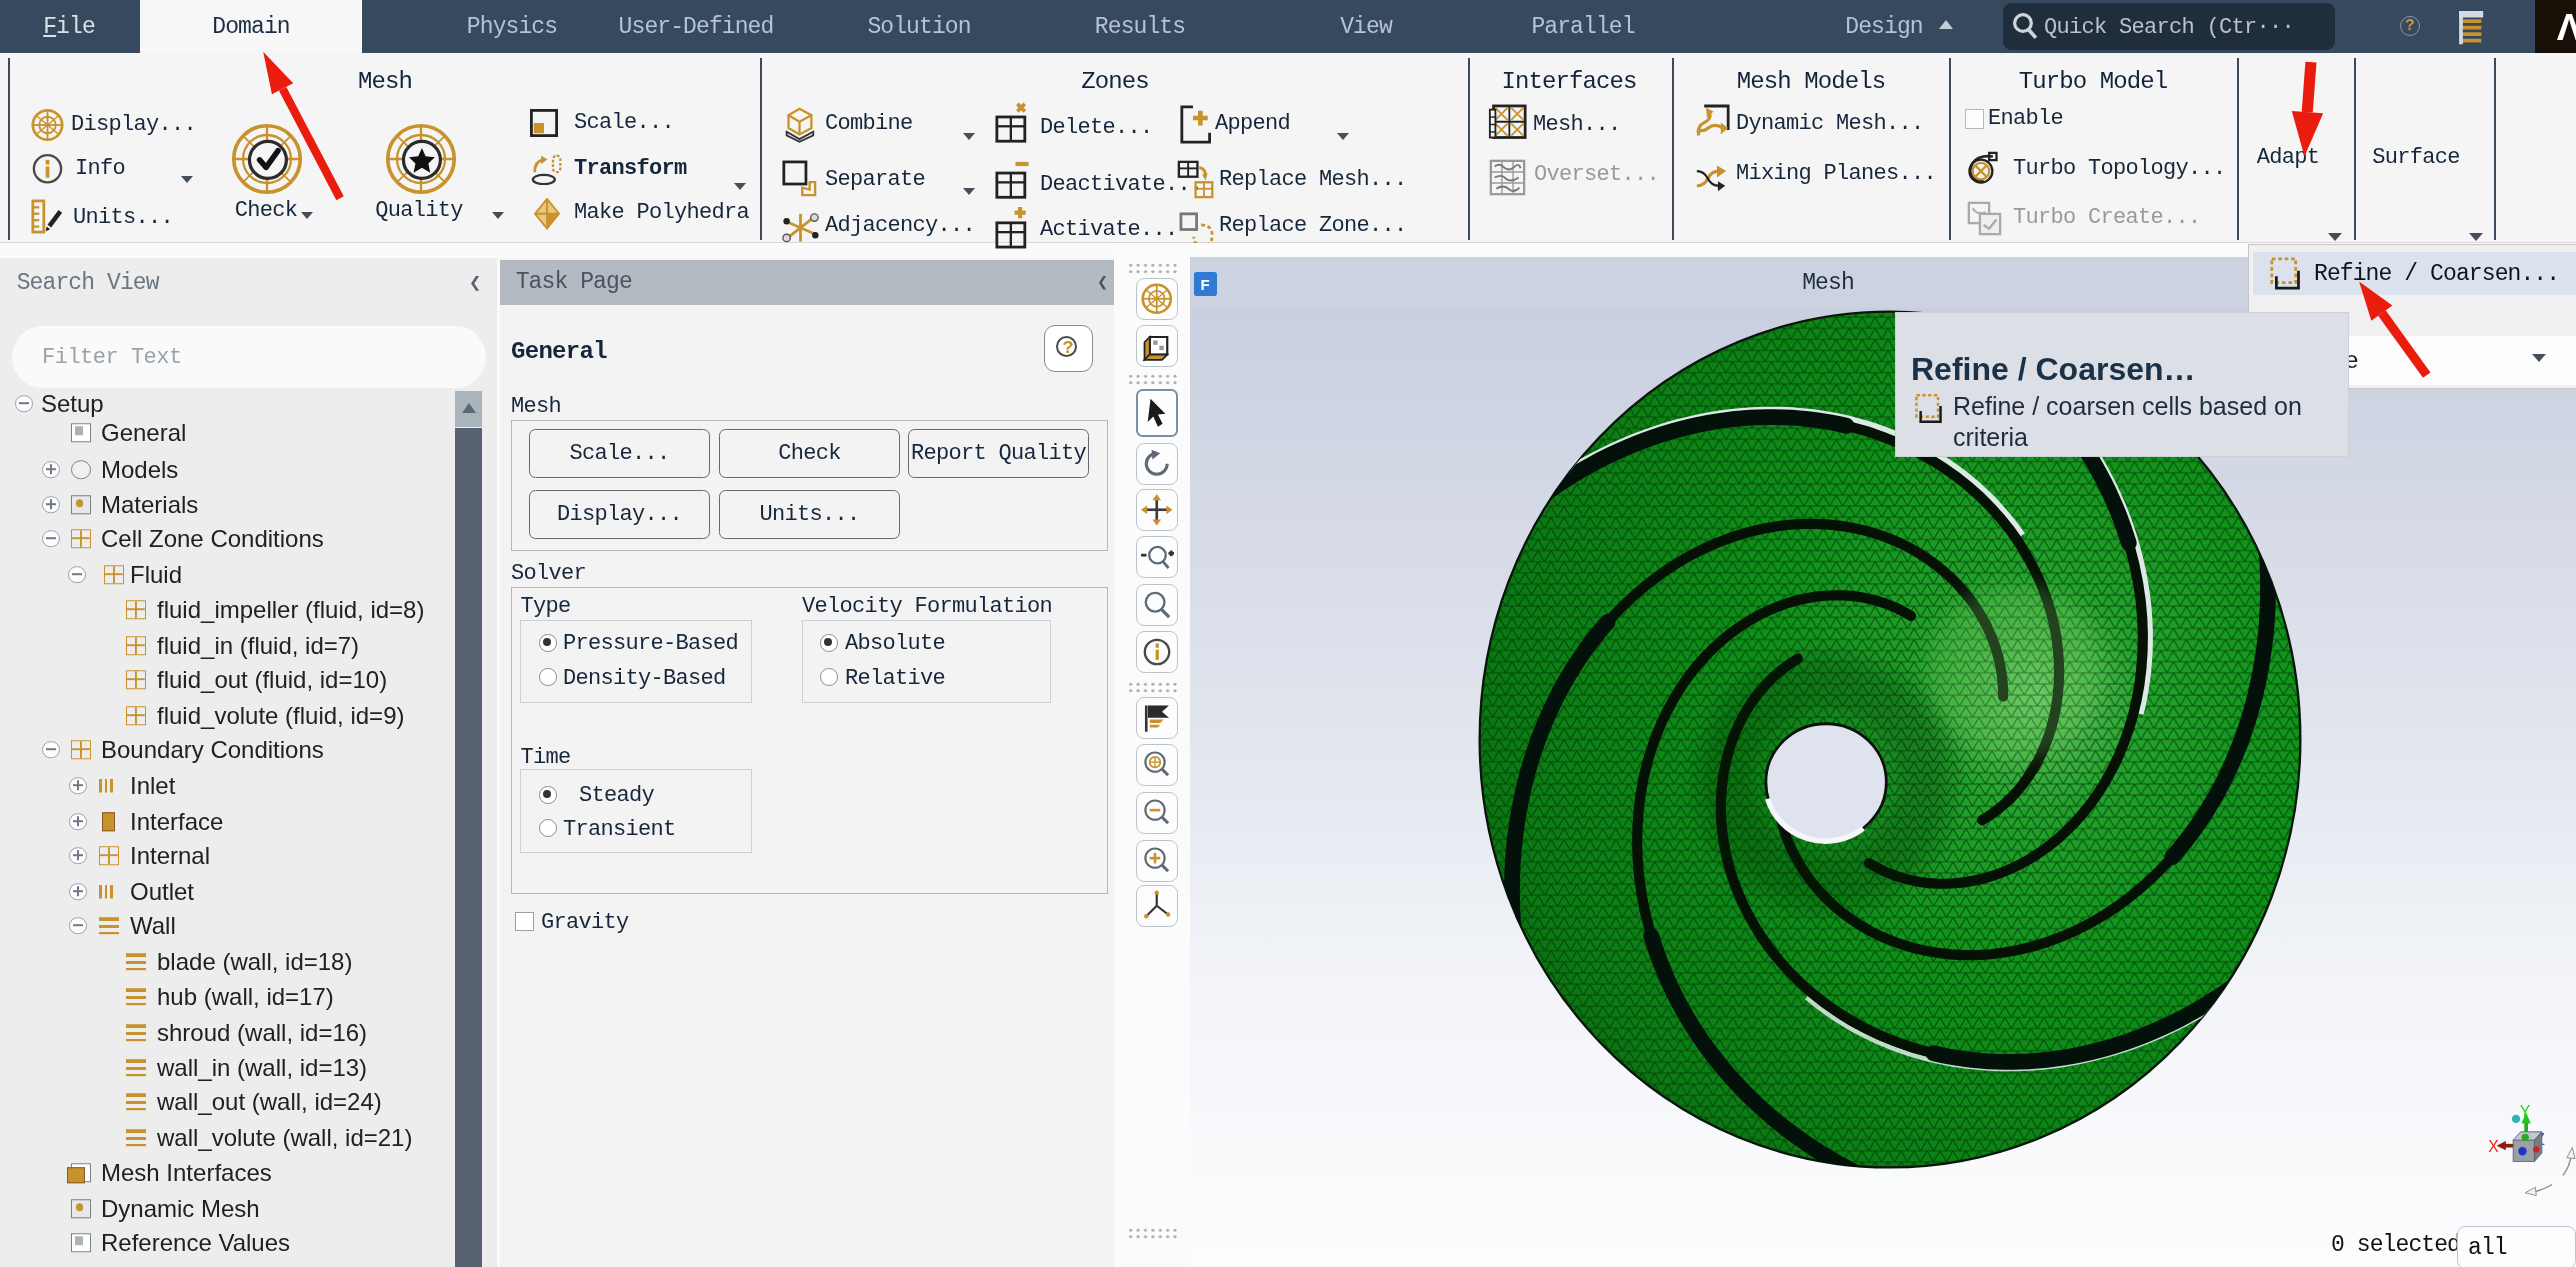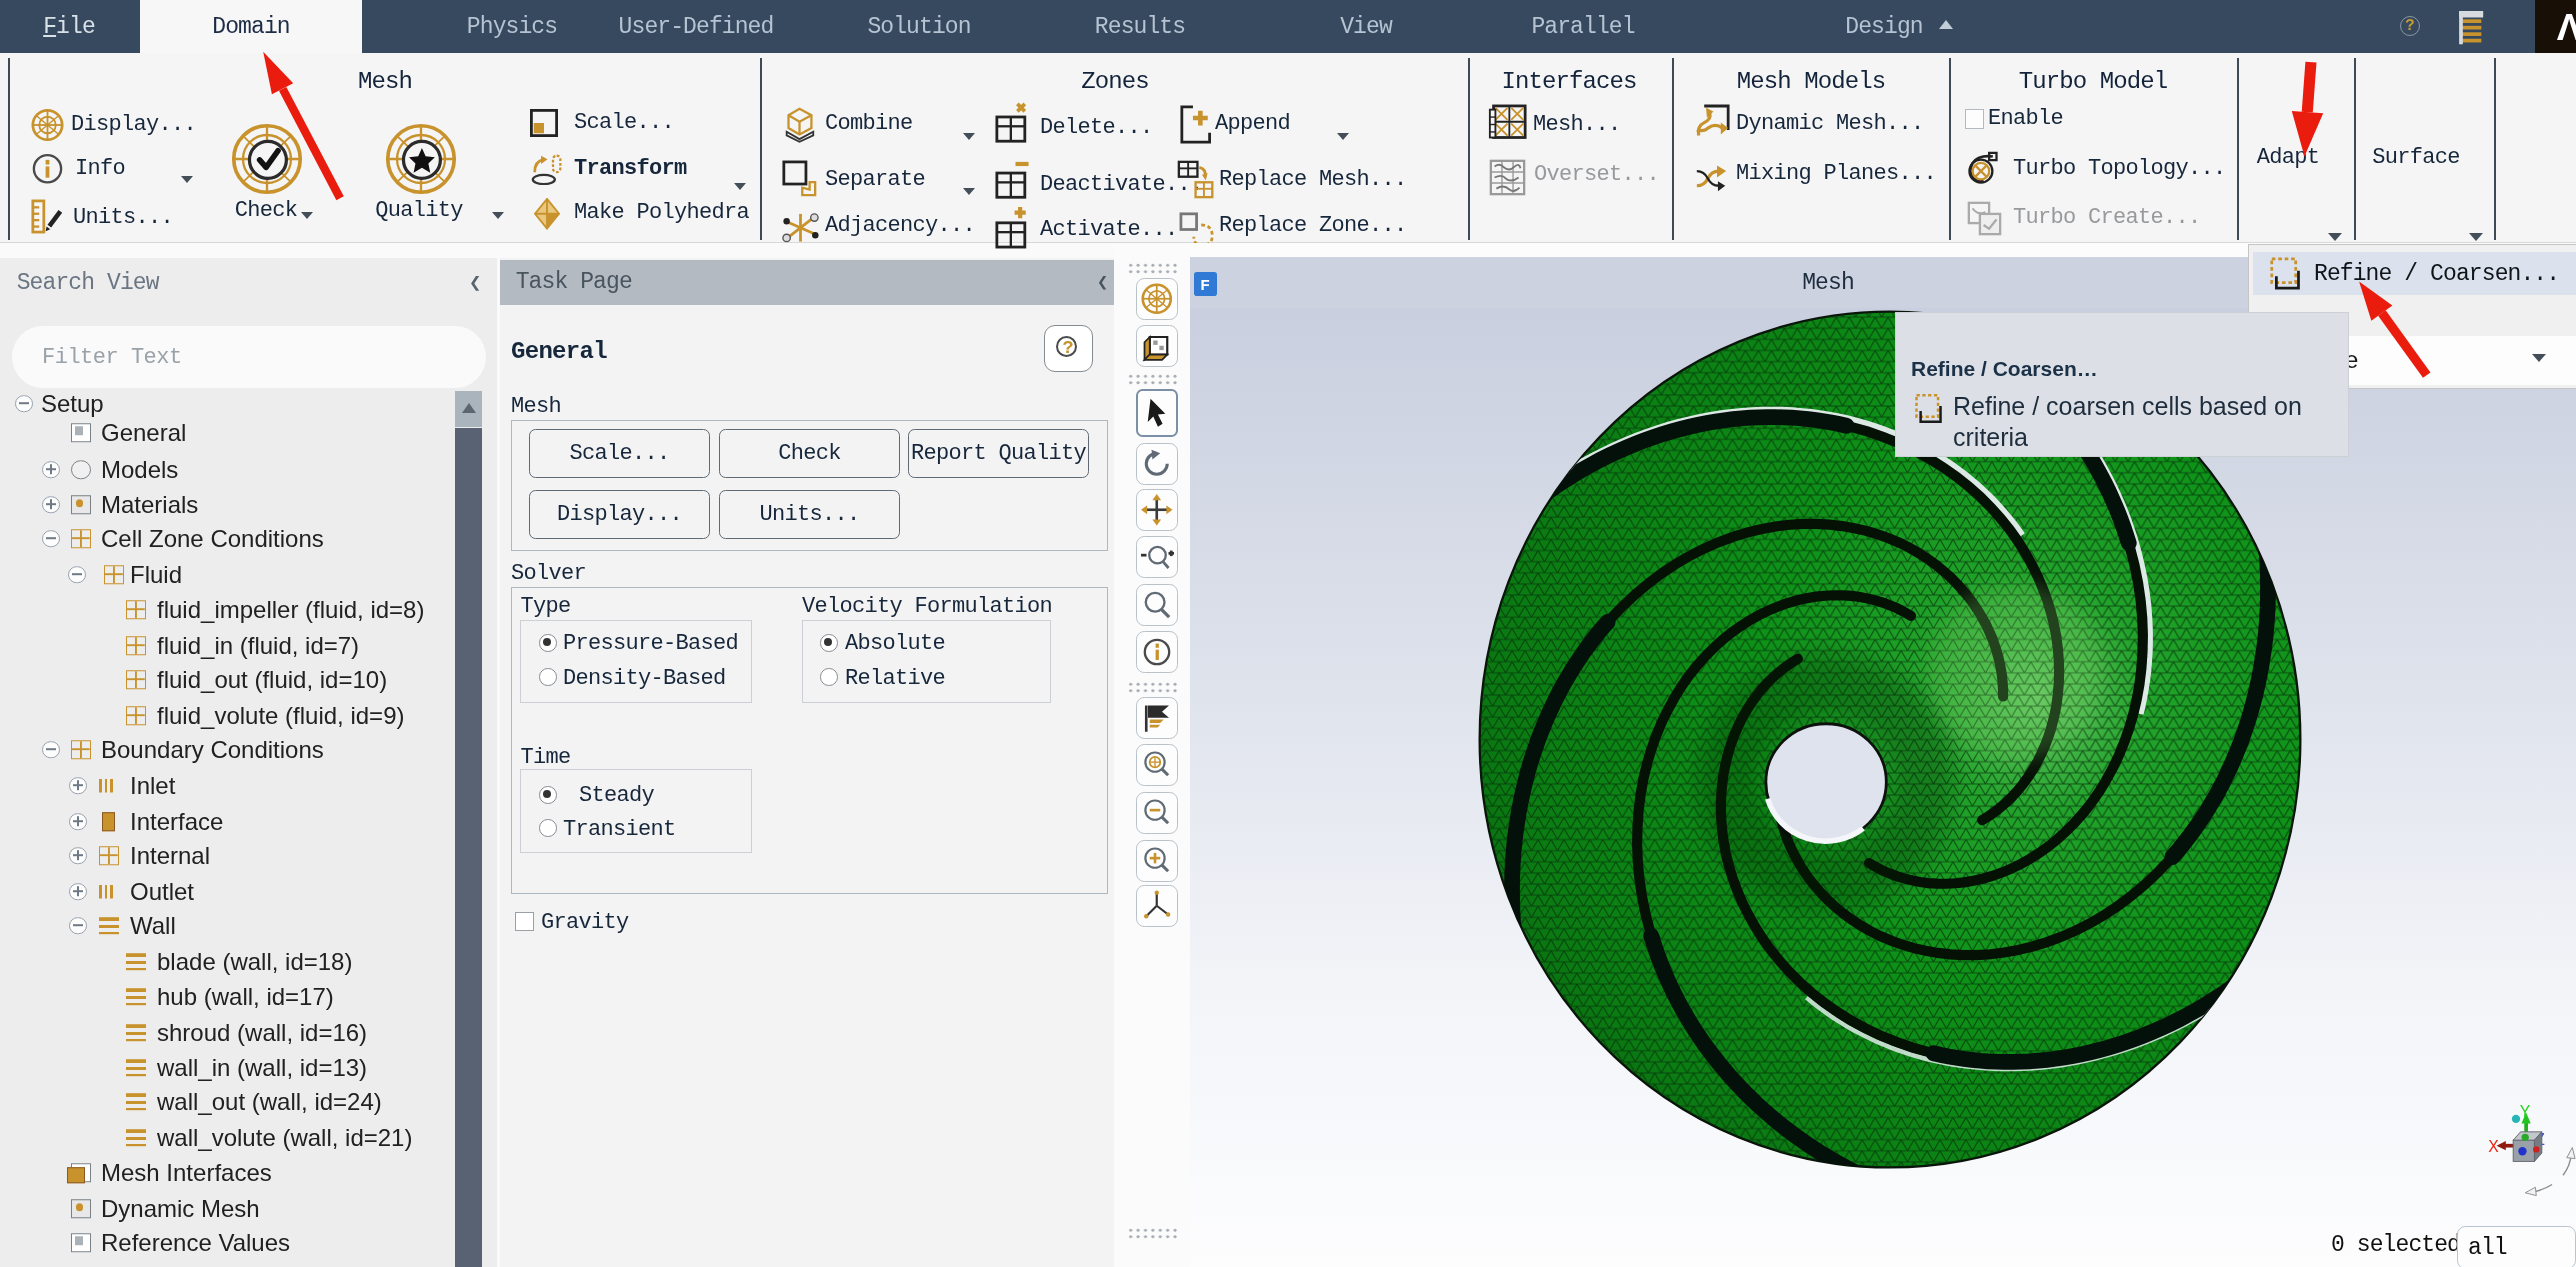--- a/index.html
+++ b/index.html
@@ -72,20 +72,27 @@
     <span class="tab" style="left:69px;color:#d9e1e8;"><u>F</u>ile</span>
     <span class="tab" style="left:251px;color:#1c2c44;">Domain</span>
     <span class="tab" style="left:471px;margin-left:41px;">Physics</span>
     <span class="tab" style="left:696px;">User-Defined</span>
     <span class="tab" style="left:919px;">Solution</span>
     <span class="tab" style="left:1140px;">Results</span>
     <span class="tab" style="left:1366px;">View</span>
     <span class="tab" style="left:1583px;text-align:right;">Parallel</span>
     <span class="tab" style="left:1884px;">Design</span>
     <div class="abs" style="left:1939px;top:19.5px;width:0;height:0;border-left:7.4px solid transparent;border-right:7.4px solid transparent;border-bottom:9.3px solid #c2cdd8;"></div>
+    <div id="searchbox">
+      <svg class="abs" style="left:7.4px;top:8.3px;" width="31.5" height="31.5" viewBox="0 0 34 34">
+          <circle cx="14" cy="13" r="9" fill="none" stroke="#cfd5da" stroke-width="3.5"></circle>
+          <line x1="20" y1="20" x2="28" y2="29" stroke="#cfd5da" stroke-width="4"></line>
+        </svg>
+      <span class="t" style="left:41px;top:24px;color:#b9c2cb;font-size:22px;letter-spacing:-0.7px;">Quick Search (Ctr···</span>
+    </div>
     <div class="abs" style="left:2400px;top:15.7px;width:20.4px;height:20.4px;border:1.9px solid #8b97a2;border-radius:50%;"></div>
     <span class="tc" style="left:2410px;top:26px;color:#c59a33;font-size:15.7px;font-weight:bold;">?</span>
 
     <svg class="abs" style="left:2459px;top:11px;" width="28" height="37" viewBox="0 0 30 40">
       <rect x="0" y="0" width="26" height="7" fill="#d7dbdf"></rect>
       <rect x="2" y="9" width="22" height="4" fill="#c8922c"></rect>
       <rect x="2" y="16" width="22" height="4" fill="#c8922c"></rect>
       <rect x="2" y="23" width="22" height="4" fill="#c8922c"></rect>
       <rect x="2" y="30" width="22" height="4" fill="#c8922c"></rect>
       <rect x="0" y="0" width="4" height="36" fill="#d7dbdf"></rect>
@@ -678,21 +685,21 @@
       <rect x="3" y="3" width="26" height="26" fill="none" stroke="#c8922c" stroke-width="3" stroke-dasharray="4 3"></rect>
       <path d="M8 22 L8 35 L32 35 L32 16" fill="none" stroke="#1a1a1a" stroke-width="3"></path>
     </svg>
     <span class="t" style="left:65px;top:29px;font-size:23px;letter-spacing:-0.9px;color:#101418;">Refine / Coarsen...</span>
     <div class="abs" style="left:0;top:91px;width:328px;height:49px;background:#fdfdfe;"></div>
     <span class="t" style="left:96px;top:115px;font-size:24px;color:#1a1a1a;font-family:'Liberation Sans',sans-serif;">e</span>
     <div class="caret" style="left:283px;top:109px;"></div>
   </div>
 
   <div id="tooltip">
-    <span class="t" style="left:15px;top:56px;font-family:'Liberation Sans',sans-serif;font-weight:bold;font-size:21px;color:#1b3148;">Refine / Coarsen…</span>
+    <span class="t" style="left:15px;top:56px;font-family:'Liberation Sans',sans-serif;font-weight:bold;font-size:32px;color:#1b3148;">Refine / Coarsen…</span>
     <svg class="abs" style="left:17.6px;top:79px;" width="31.5" height="33" viewBox="0 0 38 38">
       <rect x="3" y="3" width="26" height="26" fill="none" stroke="#c8922c" stroke-width="3" stroke-dasharray="4 3"></rect>
       <path d="M8 22 L8 35 L32 35 L32 16" fill="none" stroke="#1a1a1a" stroke-width="3"></path>
     </svg>
     <span class="t" style="left:57px;top:93px;font-family:'Liberation Sans',sans-serif;font-size:25px;color:#1e2d3d;">Refine / coarsen cells based on</span>
     <span class="t" style="left:57px;top:124px;font-family:'Liberation Sans',sans-serif;font-size:25px;color:#1e2d3d;">criteria</span>
   </div>
 
   <svg id="arrows" class="abs" style="left:0;top:0;pointer-events:none;" width="2576" height="1267" viewBox="0 0 2781 1368">
     <line x1="367" y1="214" x2="305" y2="96" stroke="#ea1c0d" stroke-width="9"></line>

